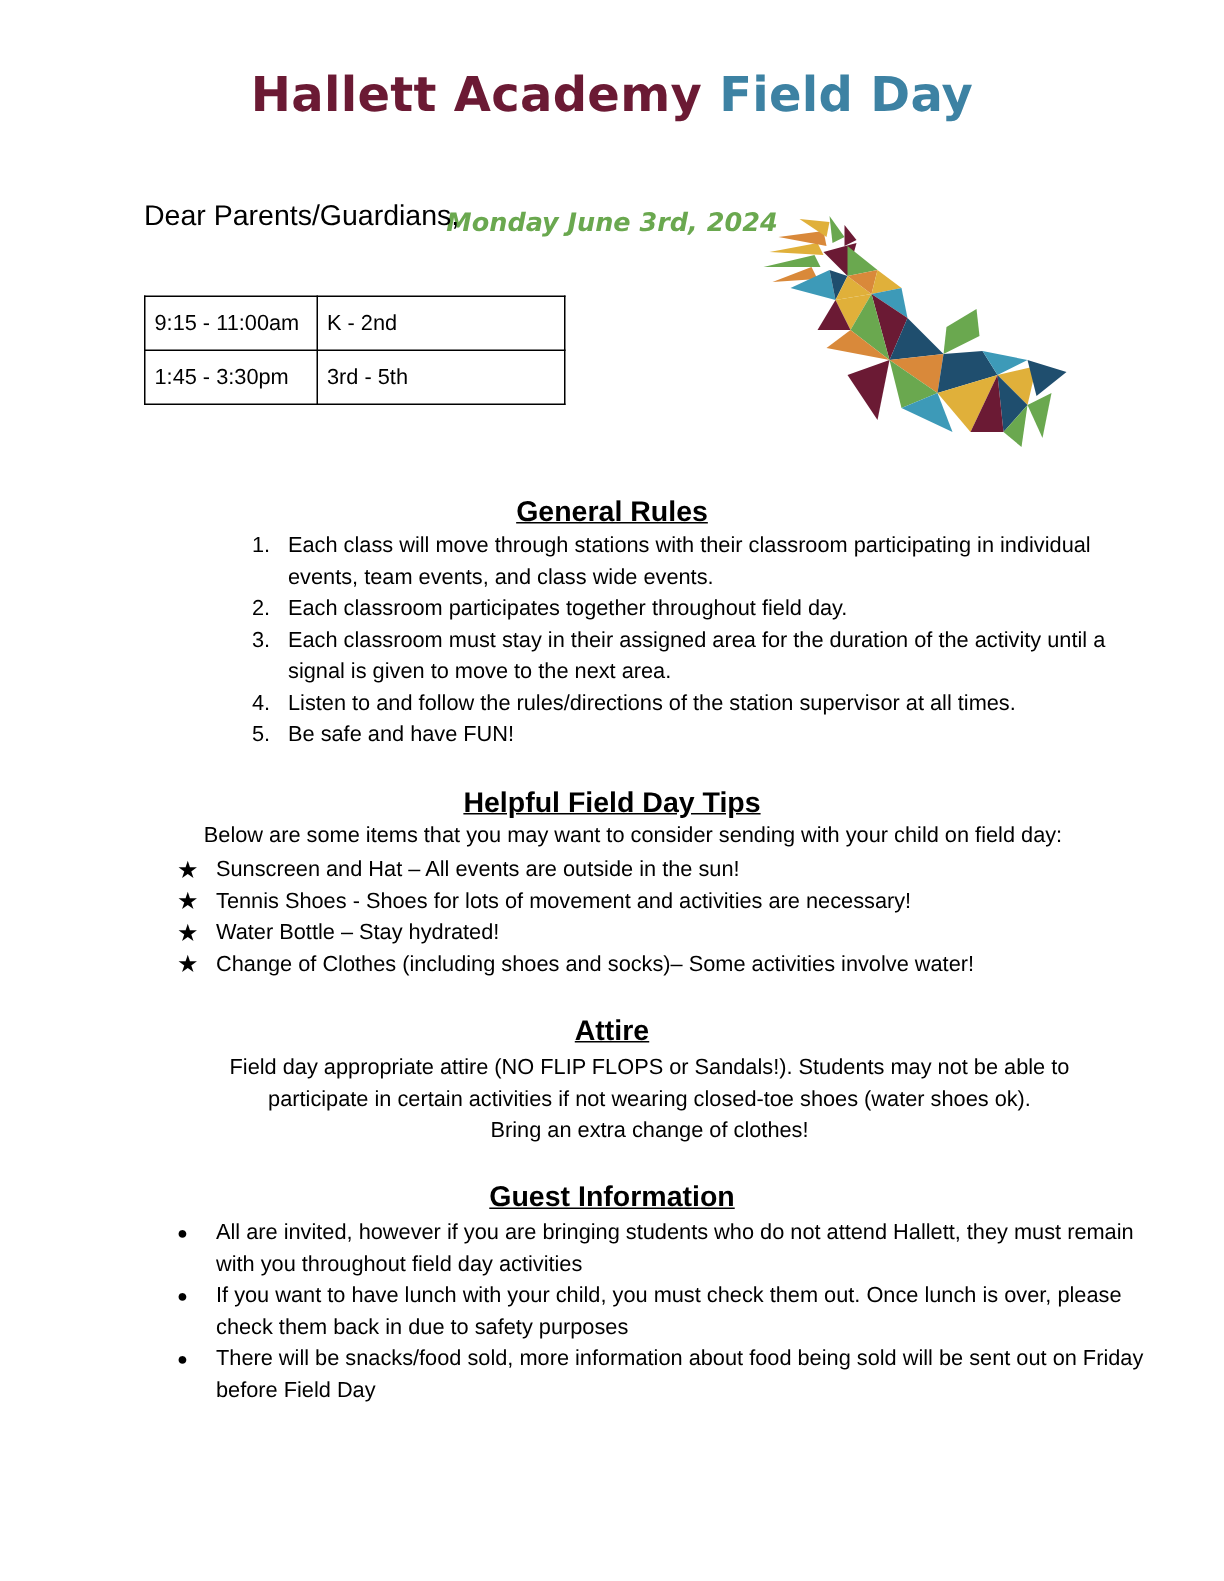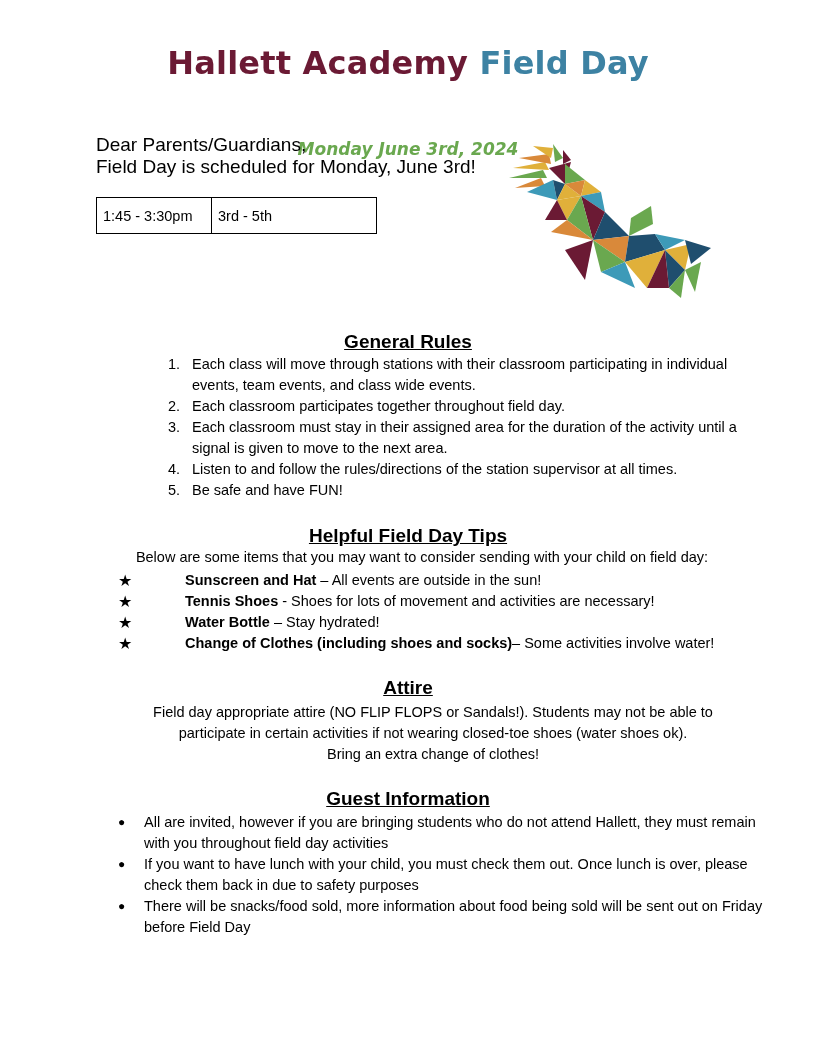--- a/index.html
+++ b/index.html
@@ -43,44 +43,47 @@
     }
     .rules { position: absolute; top: 354px; left: 160px; width: 600px; font-size: 14.5px; line-height: 21px; }
     .rules .item { display: flex; }
     .rules .num { width: 32px; flex: none; text-align: left; padding-left: 8px; box-sizing: border-box; }
     .rules .txt { flex: 1; }
 
     .tips-intro { position: absolute; top: 549px; left: 0; width: 844px; text-align: center; font-size: 14.5px; }
     .tips { position: absolute; top: 570px; left: 118px; width: 640px; font-size: 14.5px; line-height: 21px; }
     .tips .item { display: flex; }
     .tips .star { width: 26px; flex: none; font-size: 16px; }
-    .tips b { font-weight: bold; margin-left: 41px; }
+    .tips b { font-weight: normal; }
 
     .attire { position: absolute; top: 702px; left: 0; width: 866px; text-align: center; font-size: 14.5px; line-height: 21px; }
 
     .guest { position: absolute; top: 812px; left: 118px; width: 660px; font-size: 14.5px; line-height: 21px; }
     .guest .item { display: flex; }
     .guest .bullet { width: 26px; flex: none; font-size: 12px; }
   </style>
 </head>
 <body>
 
 <div class="title">
   <span class="part1">Hallett Academy</span>
   <span class="part2">Field Day</span>
 </div>
 <div class="subtitle">Monday June 3rd, 2024</div>
 
 <div class="greeting">
   <div>Dear Parents/Guardians,</div>
-  <div>Field Day is scheduled for Monday, June 3rd!</div>
 </div>
 
 <table class="schedule">
   <tbody>
+  <tr>
+    <td class="col1">9:15 - 11:00am</td>
+    <td>K - 2nd</td>
+  </tr>
   <tr>
     <td class="col1">1:45 -  3:30pm</td>
     <td>3rd - 5th</td>
   </tr>
 </tbody>
   </table>
 
 <svg class="eagle" viewBox="0 0 210 160">
 
   <polygon points="8,28 40,22 44,30" fill="#e0b03a"></polygon>

